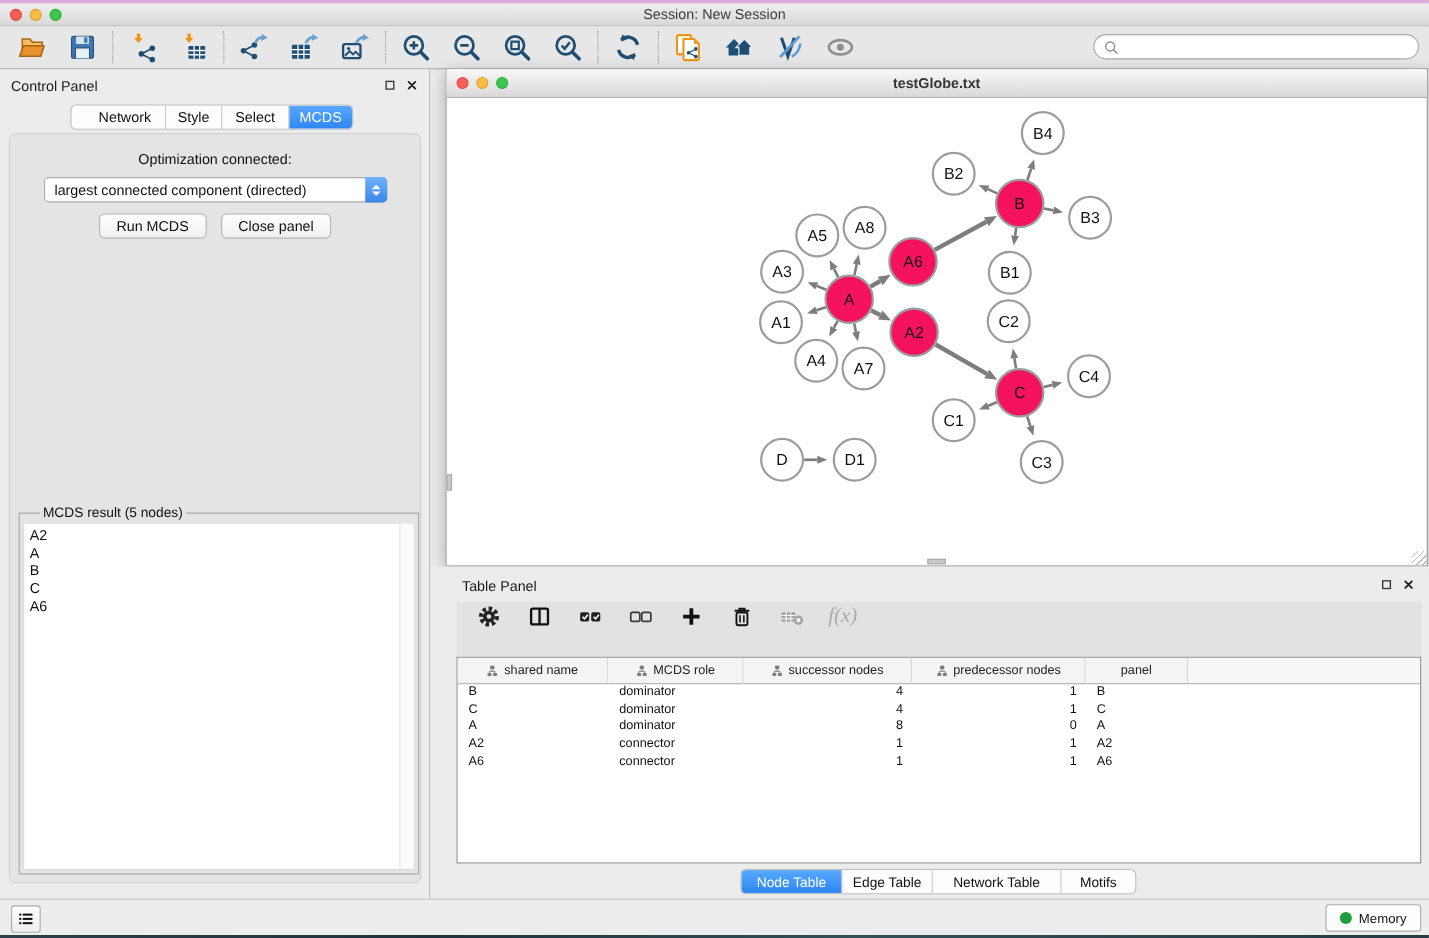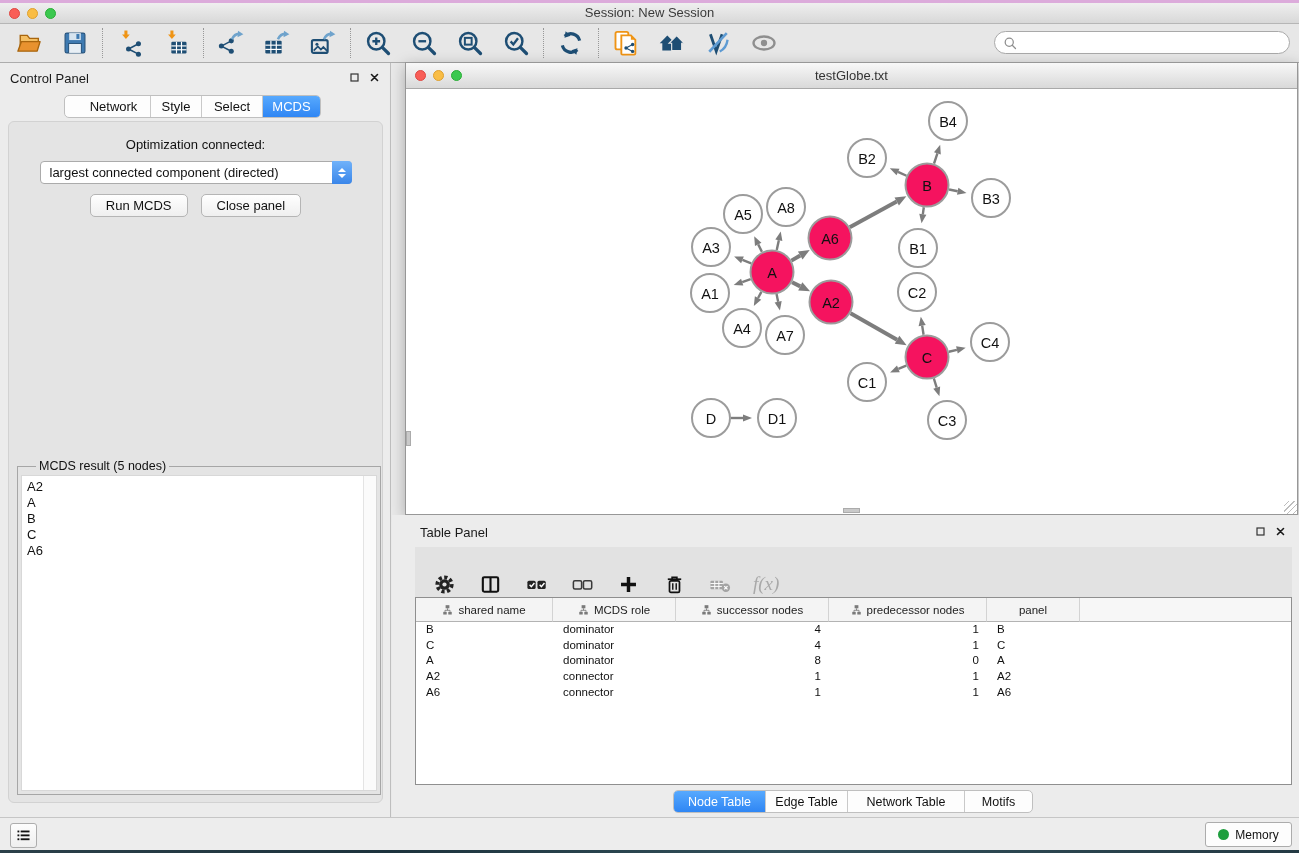--- a/index.html
+++ b/index.html
@@ -72,37 +72,37 @@
   #mcds-list { position:absolute; left:3px; right:3px; top:2px; bottom:3px;
     background:#fff; border:1px solid #D8D8D8; }
   #mcds-scroll { position:absolute; right:0; top:0; bottom:0; width:13px;
     background:#FBFBFB; border-left:1px solid #E4E4E4; }
   .mcds-item { font-size:13px; color:#111; line-height:16px; padding-left:5px; }
 
   
   #net-window { position:absolute; left:405px; top:62px; width:893px; height:453px;
     background:#fff; border:1px solid #979797; box-shadow:0 4px 14px rgba(0,0,0,.28); }
   #net-header { position:relative; height:26px; background:linear-gradient(#F8F8F8,#D9D9D9);
-    border-bottom:1px solid #A9A9A9; }
+    border-bottom:1px solid #A9A9A9;font-weight:bold; }
   #net-header .dots { left:9px; top:7px; }
   #net-title { display:block; text-align:center; line-height:26px; font-size:13px; color:#333; }
   #net-svg { position:absolute; left:0; top:26px; }
   .vthumb { position:absolute; left:0; top:368px; width:5px; height:15px;
     background:#C9C9C9; border:1px solid #ABABAB; }
   .hthumb { position:absolute; left:437px; bottom:1px; width:17px; height:5px;
     background:#C9C9C9; border:1px solid #ABABAB; }
   .grip { position:absolute; right:0; bottom:0; width:13px; height:13px;
     background:repeating-linear-gradient(135deg, transparent 0 3px, #BDBDBD 3px 4px); }
 
   
   #table-panel { position:absolute; left:392px; top:515px; width:907px; height:302px; background:#ECECEC; }
   #table-panel .panel-title { left:28px; top:10px; }
   #table-panel .win-btns { right:13px; top:11px; }
   #tp-toolbar { position:absolute; left:23px; top:32px; width:877px; height:50px;
-    background:#E2E2E2; display:flex; align-items:flex-end; gap:20px; padding-left:16px; }
+    background:#E2E2E2; display:flex; align-items:flex-start; gap:20px; padding-left:16px; }
   .tp-btn { width:26px; height:26px; border:none; background:transparent; display:flex;
     align-items:center; justify-content:center; }
   .tp-btn svg { width:23px; height:23px; }
   .fx-label { font-family:"Liberation Serif","DejaVu Serif",serif; font-style:italic;
     font-size:19px; color:#A9A9A9; }
 
   #data-table { position:absolute; left:23px; top:82px; width:877px; height:188px;
     background:#fff; border:1px solid #8F8F8F; overflow:hidden; }
   #thead { display:flex; height:24px; }
   .th { display:flex; align-items:center; justify-content:center; gap:5px;

